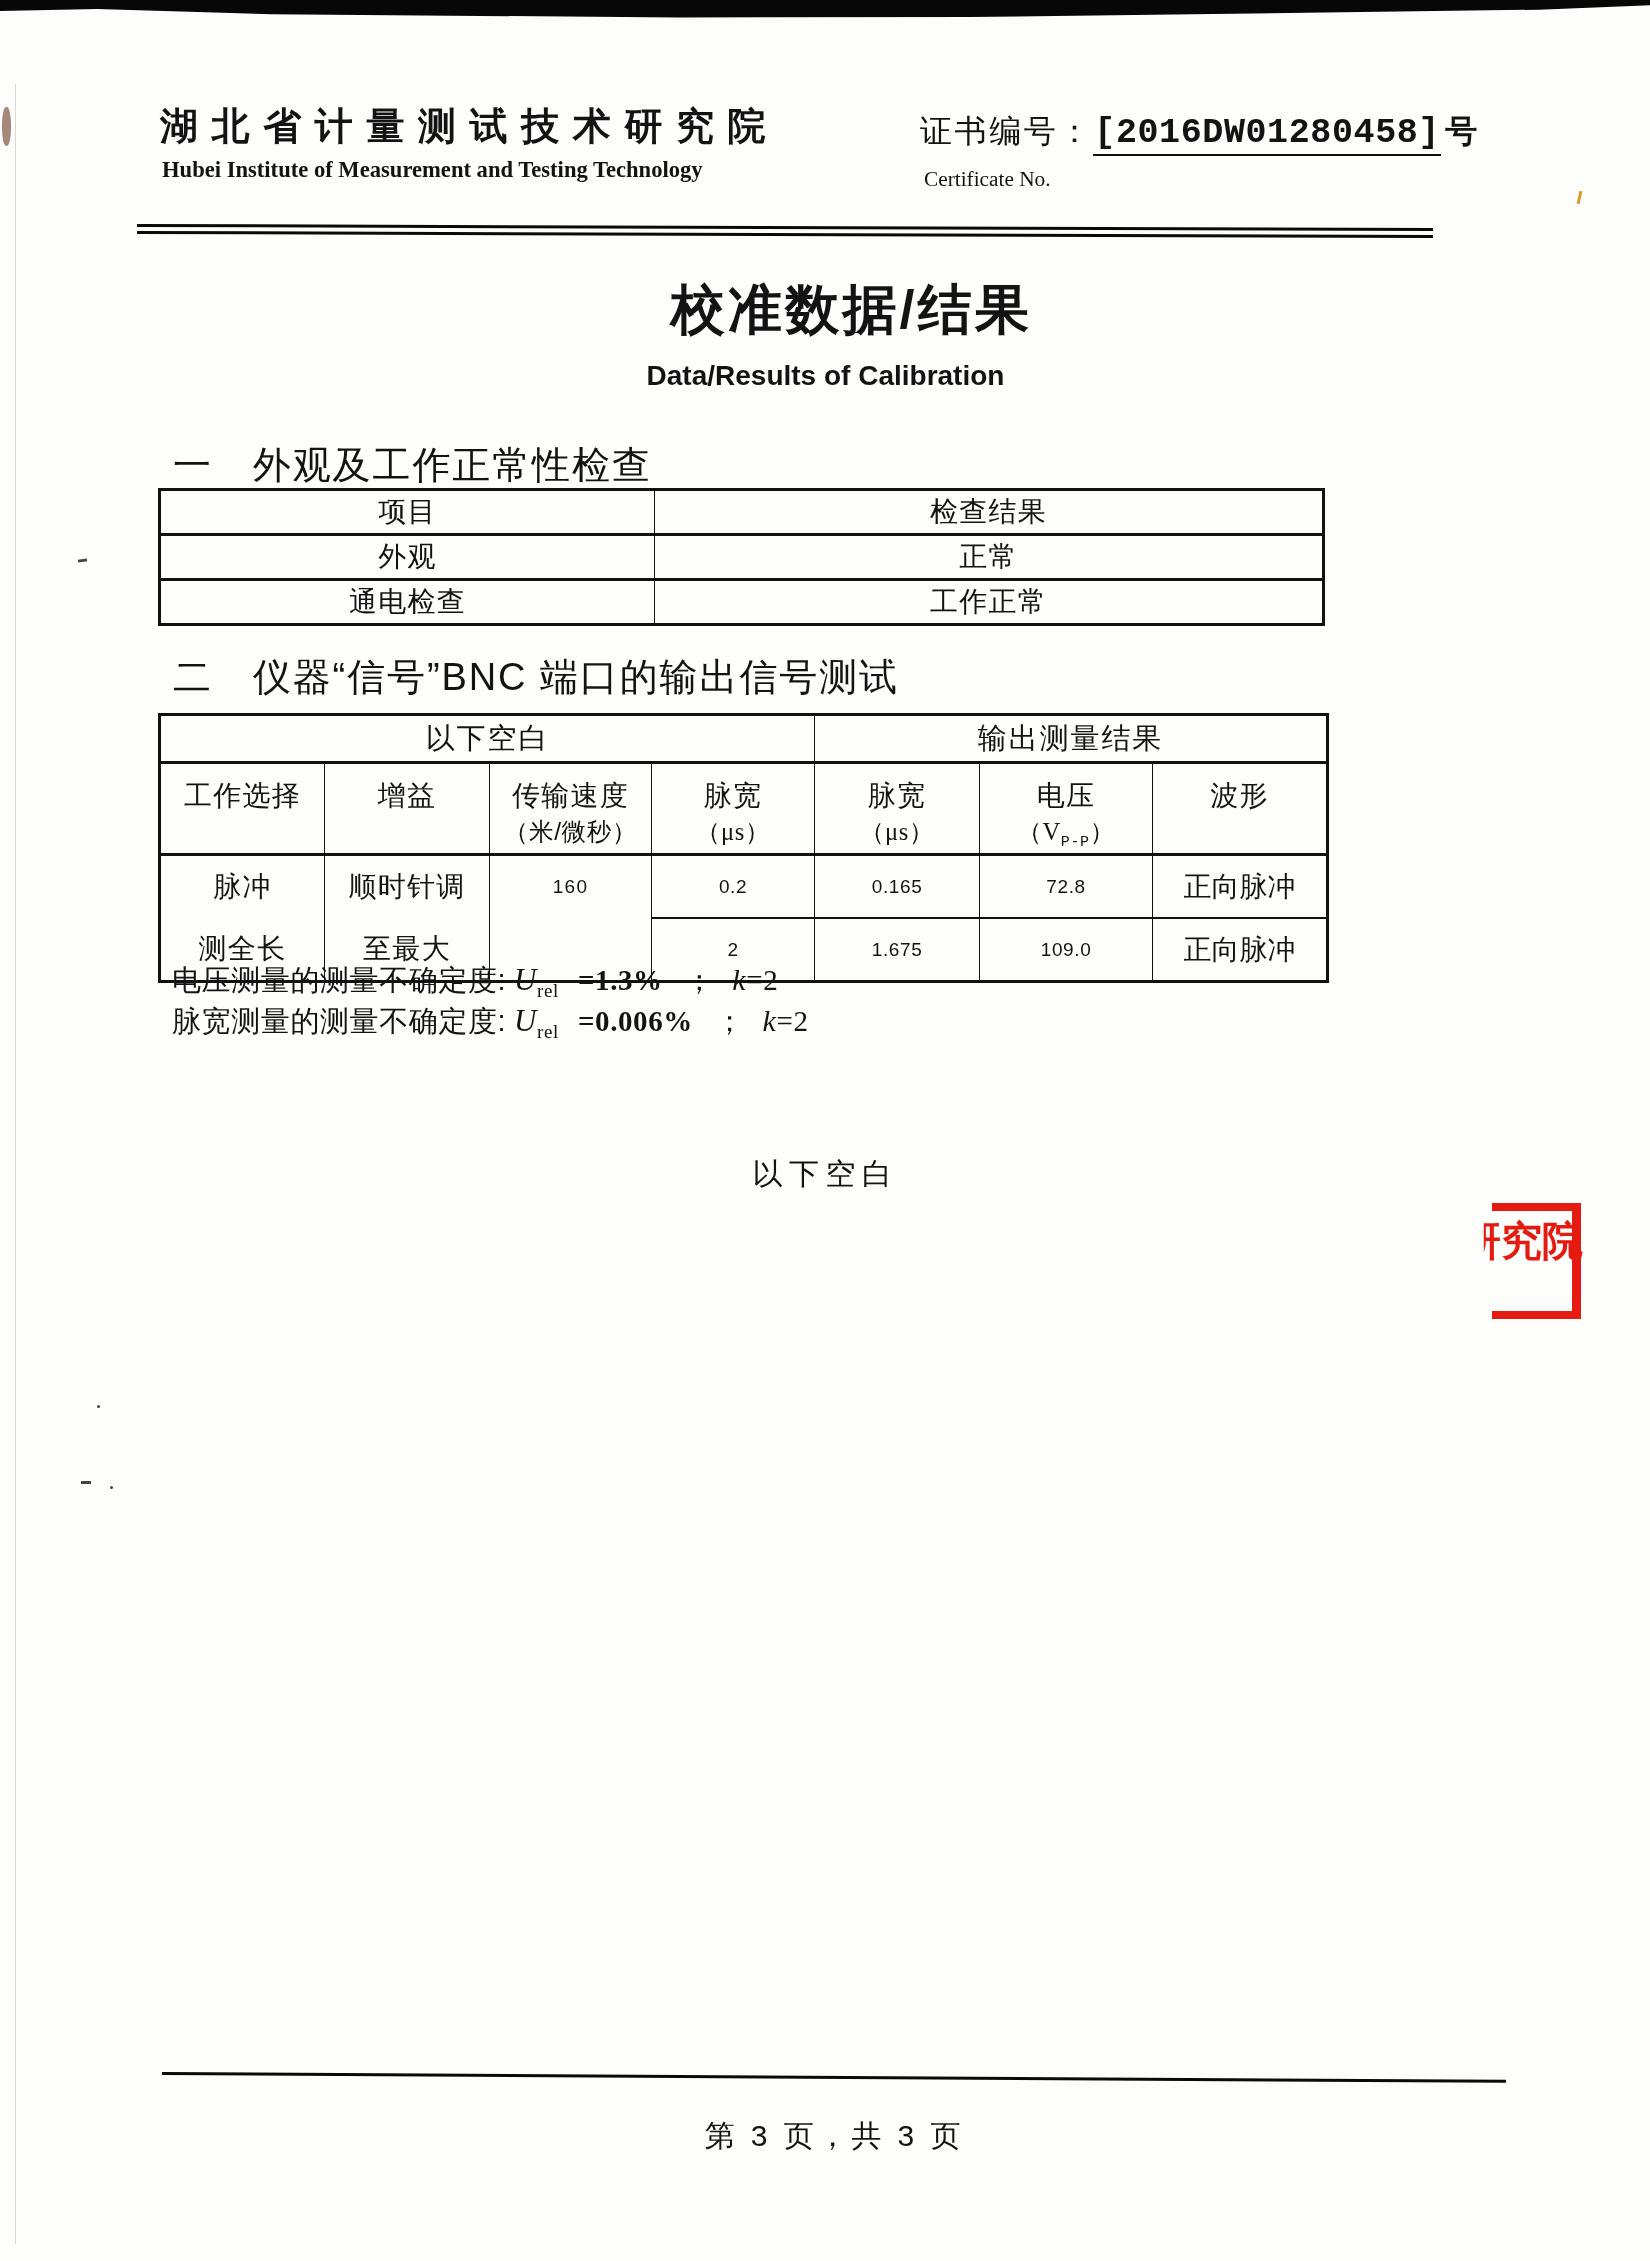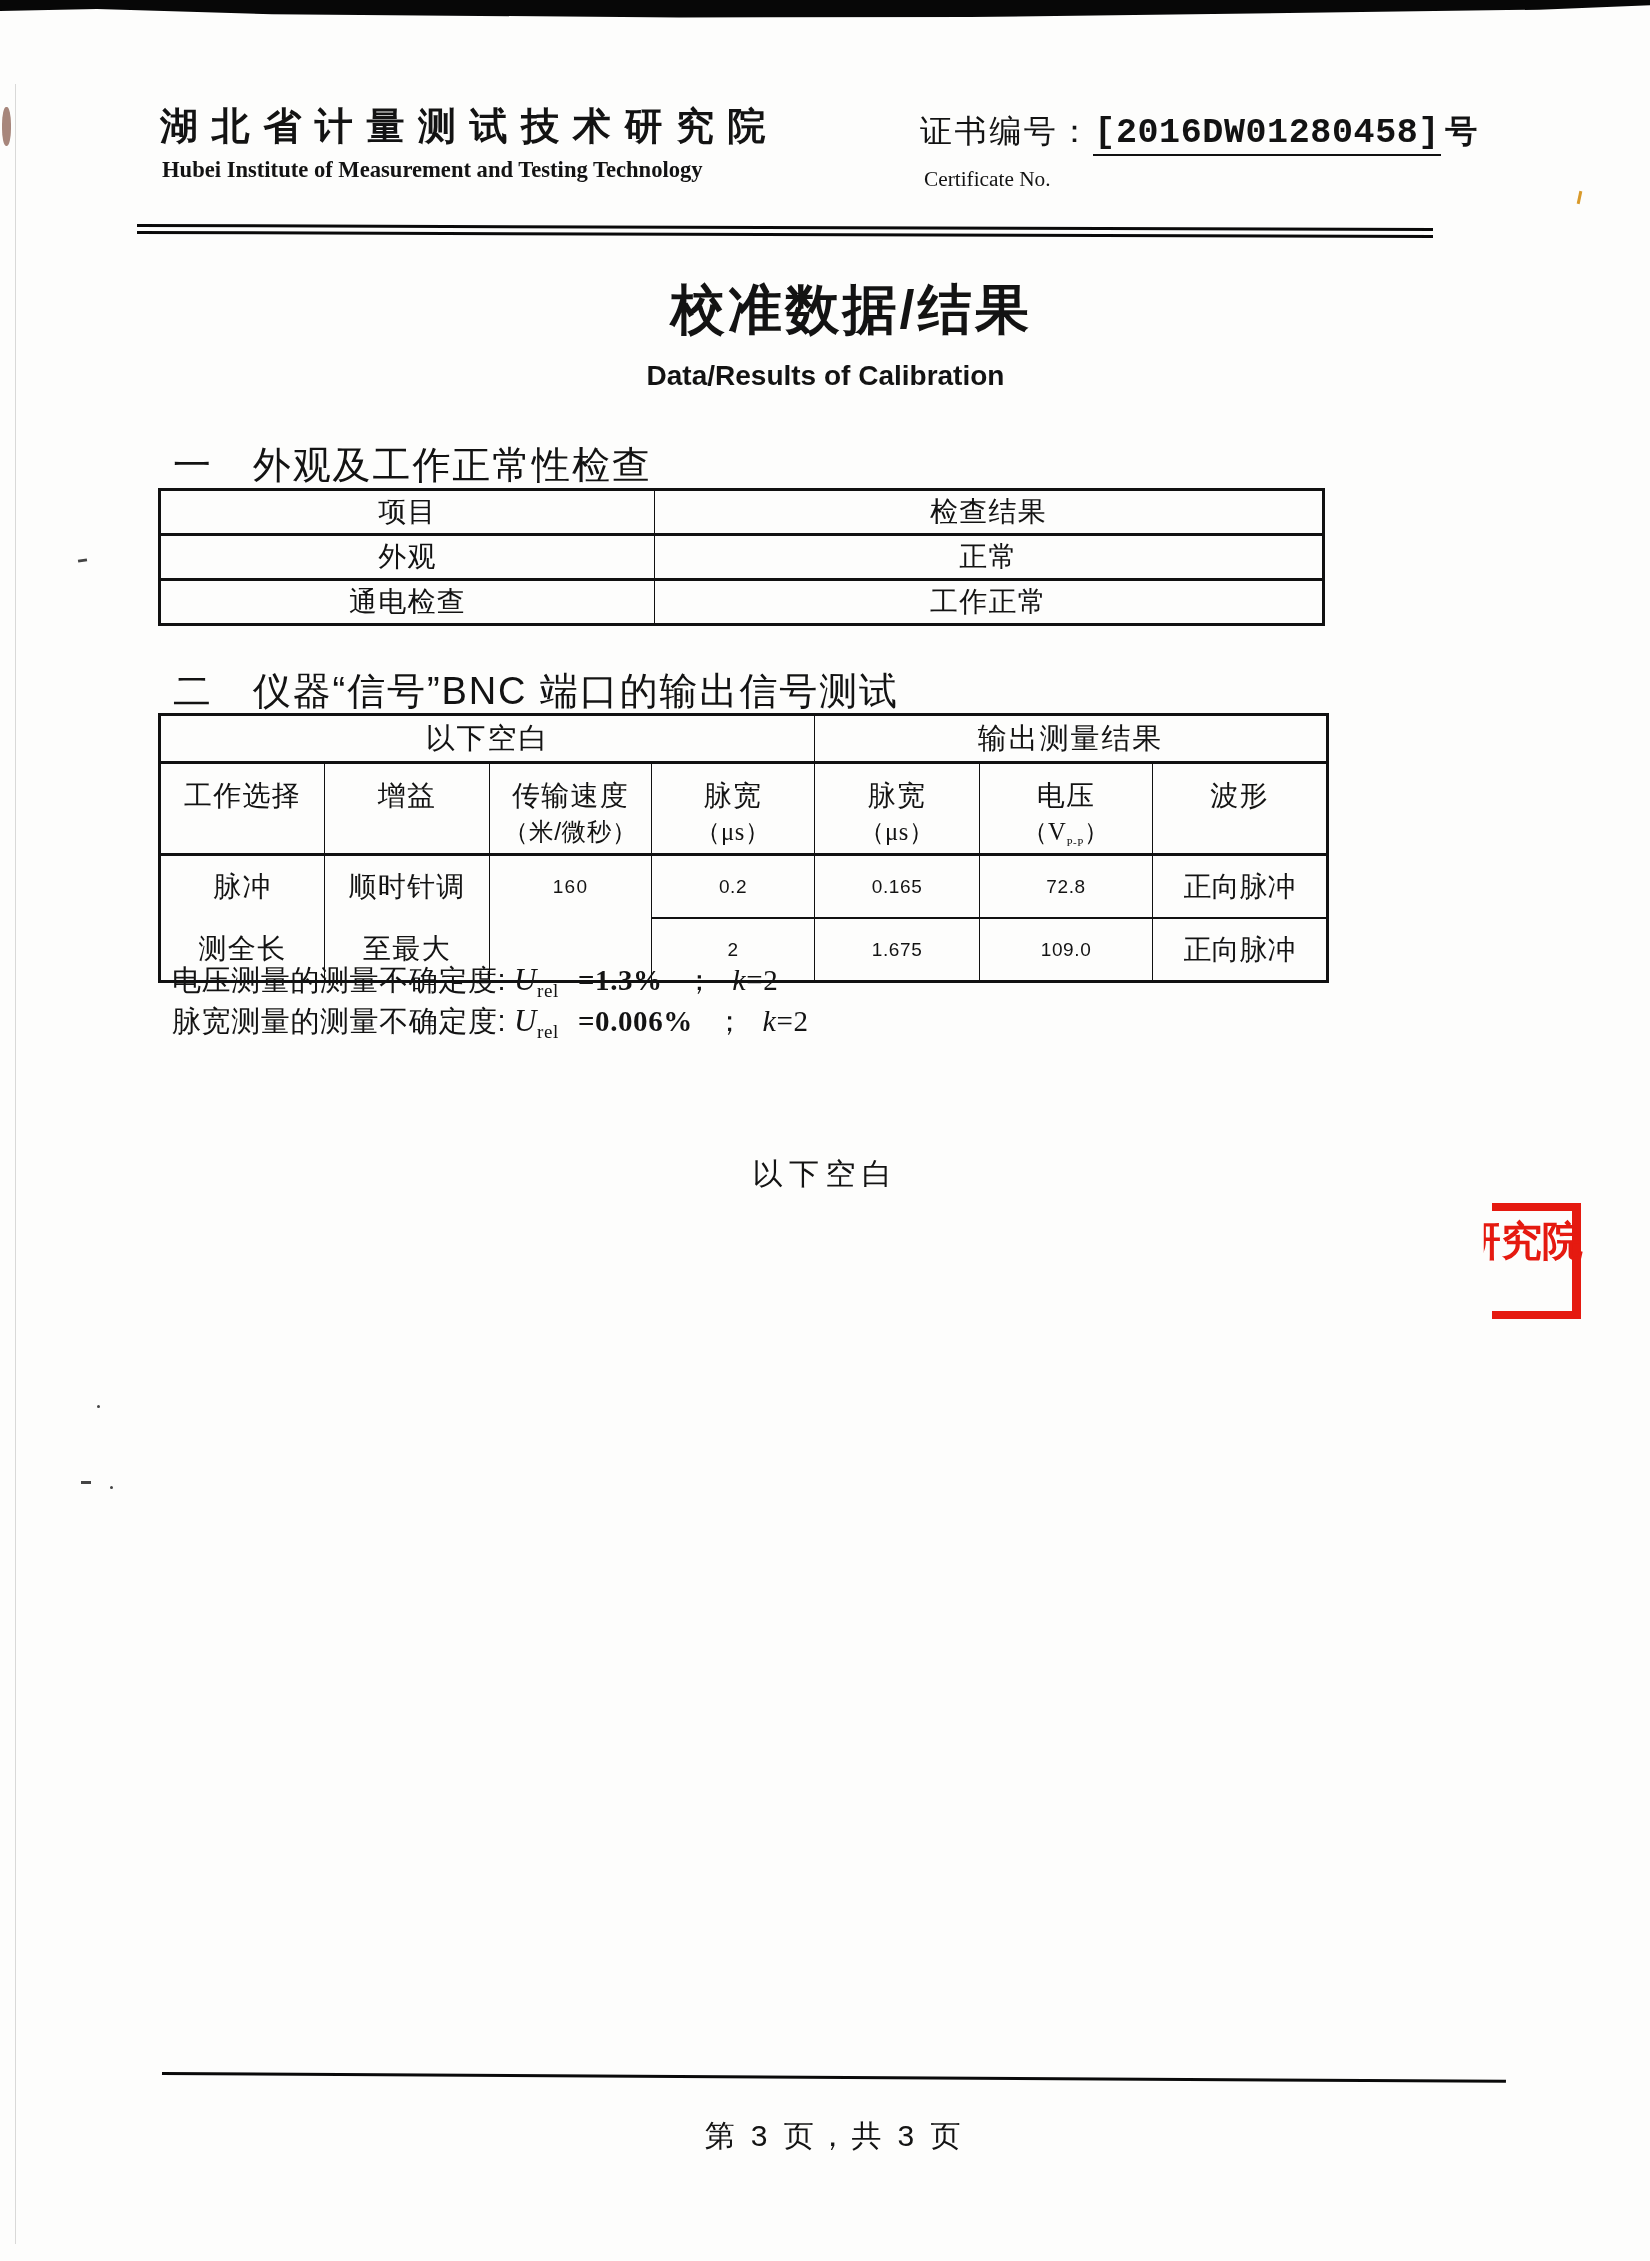--- a/index.html
+++ b/index.html
@@ -35,21 +35,21 @@
 
   
   .title-wrap { position:absolute; left:0; right:0; top:274px; text-align:center; }
   .title-cn { position:relative; left:26px; font-size:54px; font-weight:700; letter-spacing:3.2px; }
   .subtitle-wrap { position:absolute; left:0; right:0; top:360px; text-align:center; }
   .title-en { font-size:28px; font-weight:700; letter-spacing:0px; }
 
   
   .sec-heading { position:absolute; font-size:38px; font-weight:400; letter-spacing:1.9px; white-space:nowrap; }
   .sec1-heading { left:173px; top:440px; }
-  .sec2-heading { left:173px; top:666px; }
+  .sec2-heading { left:173px; top:652px; }
 
   
   table.t1 {
     position:absolute; left:158px; top:488px; width:1164px;
     border-collapse:collapse; table-layout:fixed; font-size:28px;
   }
   .t1 { border:3.2px solid #111; }
   .t1 td { border:1.9px solid #111; border-top-width:3.2px; border-bottom-width:3.2px; height:45px; text-align:center; vertical-align:middle; letter-spacing:1.3px; }
 
   
@@ -58,21 +58,21 @@
     border-collapse:collapse; table-layout:fixed; font-size:28px;
   }
   .t2 { border:3.2px solid #111; }
   .t2 th, .t2 td { border:1.9px solid #111; font-weight:500; text-align:center; vertical-align:middle; }
   .t2 tr.gh th { height:48px; font-size:29px; letter-spacing:1.9px; border-bottom-width:3.2px; }
   .t2 tr.ch th { height:91px; vertical-align:top; border-bottom-width:3.2px; }
   .hcell { display:flex; flex-direction:column; justify-content:space-between; height:89px; padding:13px 0 9px 0; }
   .hcell .cn { letter-spacing:1.3px; }
   .hcell .cu { font-size:24.6px; letter-spacing:0.6px; }
   .vser { font-family:"Liberation Serif", serif; }
-  .vsub { font-size:11px; font-family:Liberation Serif, serif; }
+  .vsub { font-size:15px; font-family:Liberation Mono, monospace; }
   .t2 td { height:47px; }
   .t2 tr.ra td { border-bottom-width:2.6px; }
   .t2 td.merged { padding:0; }
   .stack { display:flex; flex-direction:column; height:124px; }
   .stack .half { flex:1; display:flex; align-items:center; justify-content:center; letter-spacing:1.3px; }
   .num { font-family:Liberation Sans, sans-serif; font-size:19px; letter-spacing:0.6px; }
 
   
   .unc { position:absolute; left:172px; top:961px; font-size:29px; letter-spacing:0.6px; }
   .unc .line { height:41px; white-space:nowrap; }

